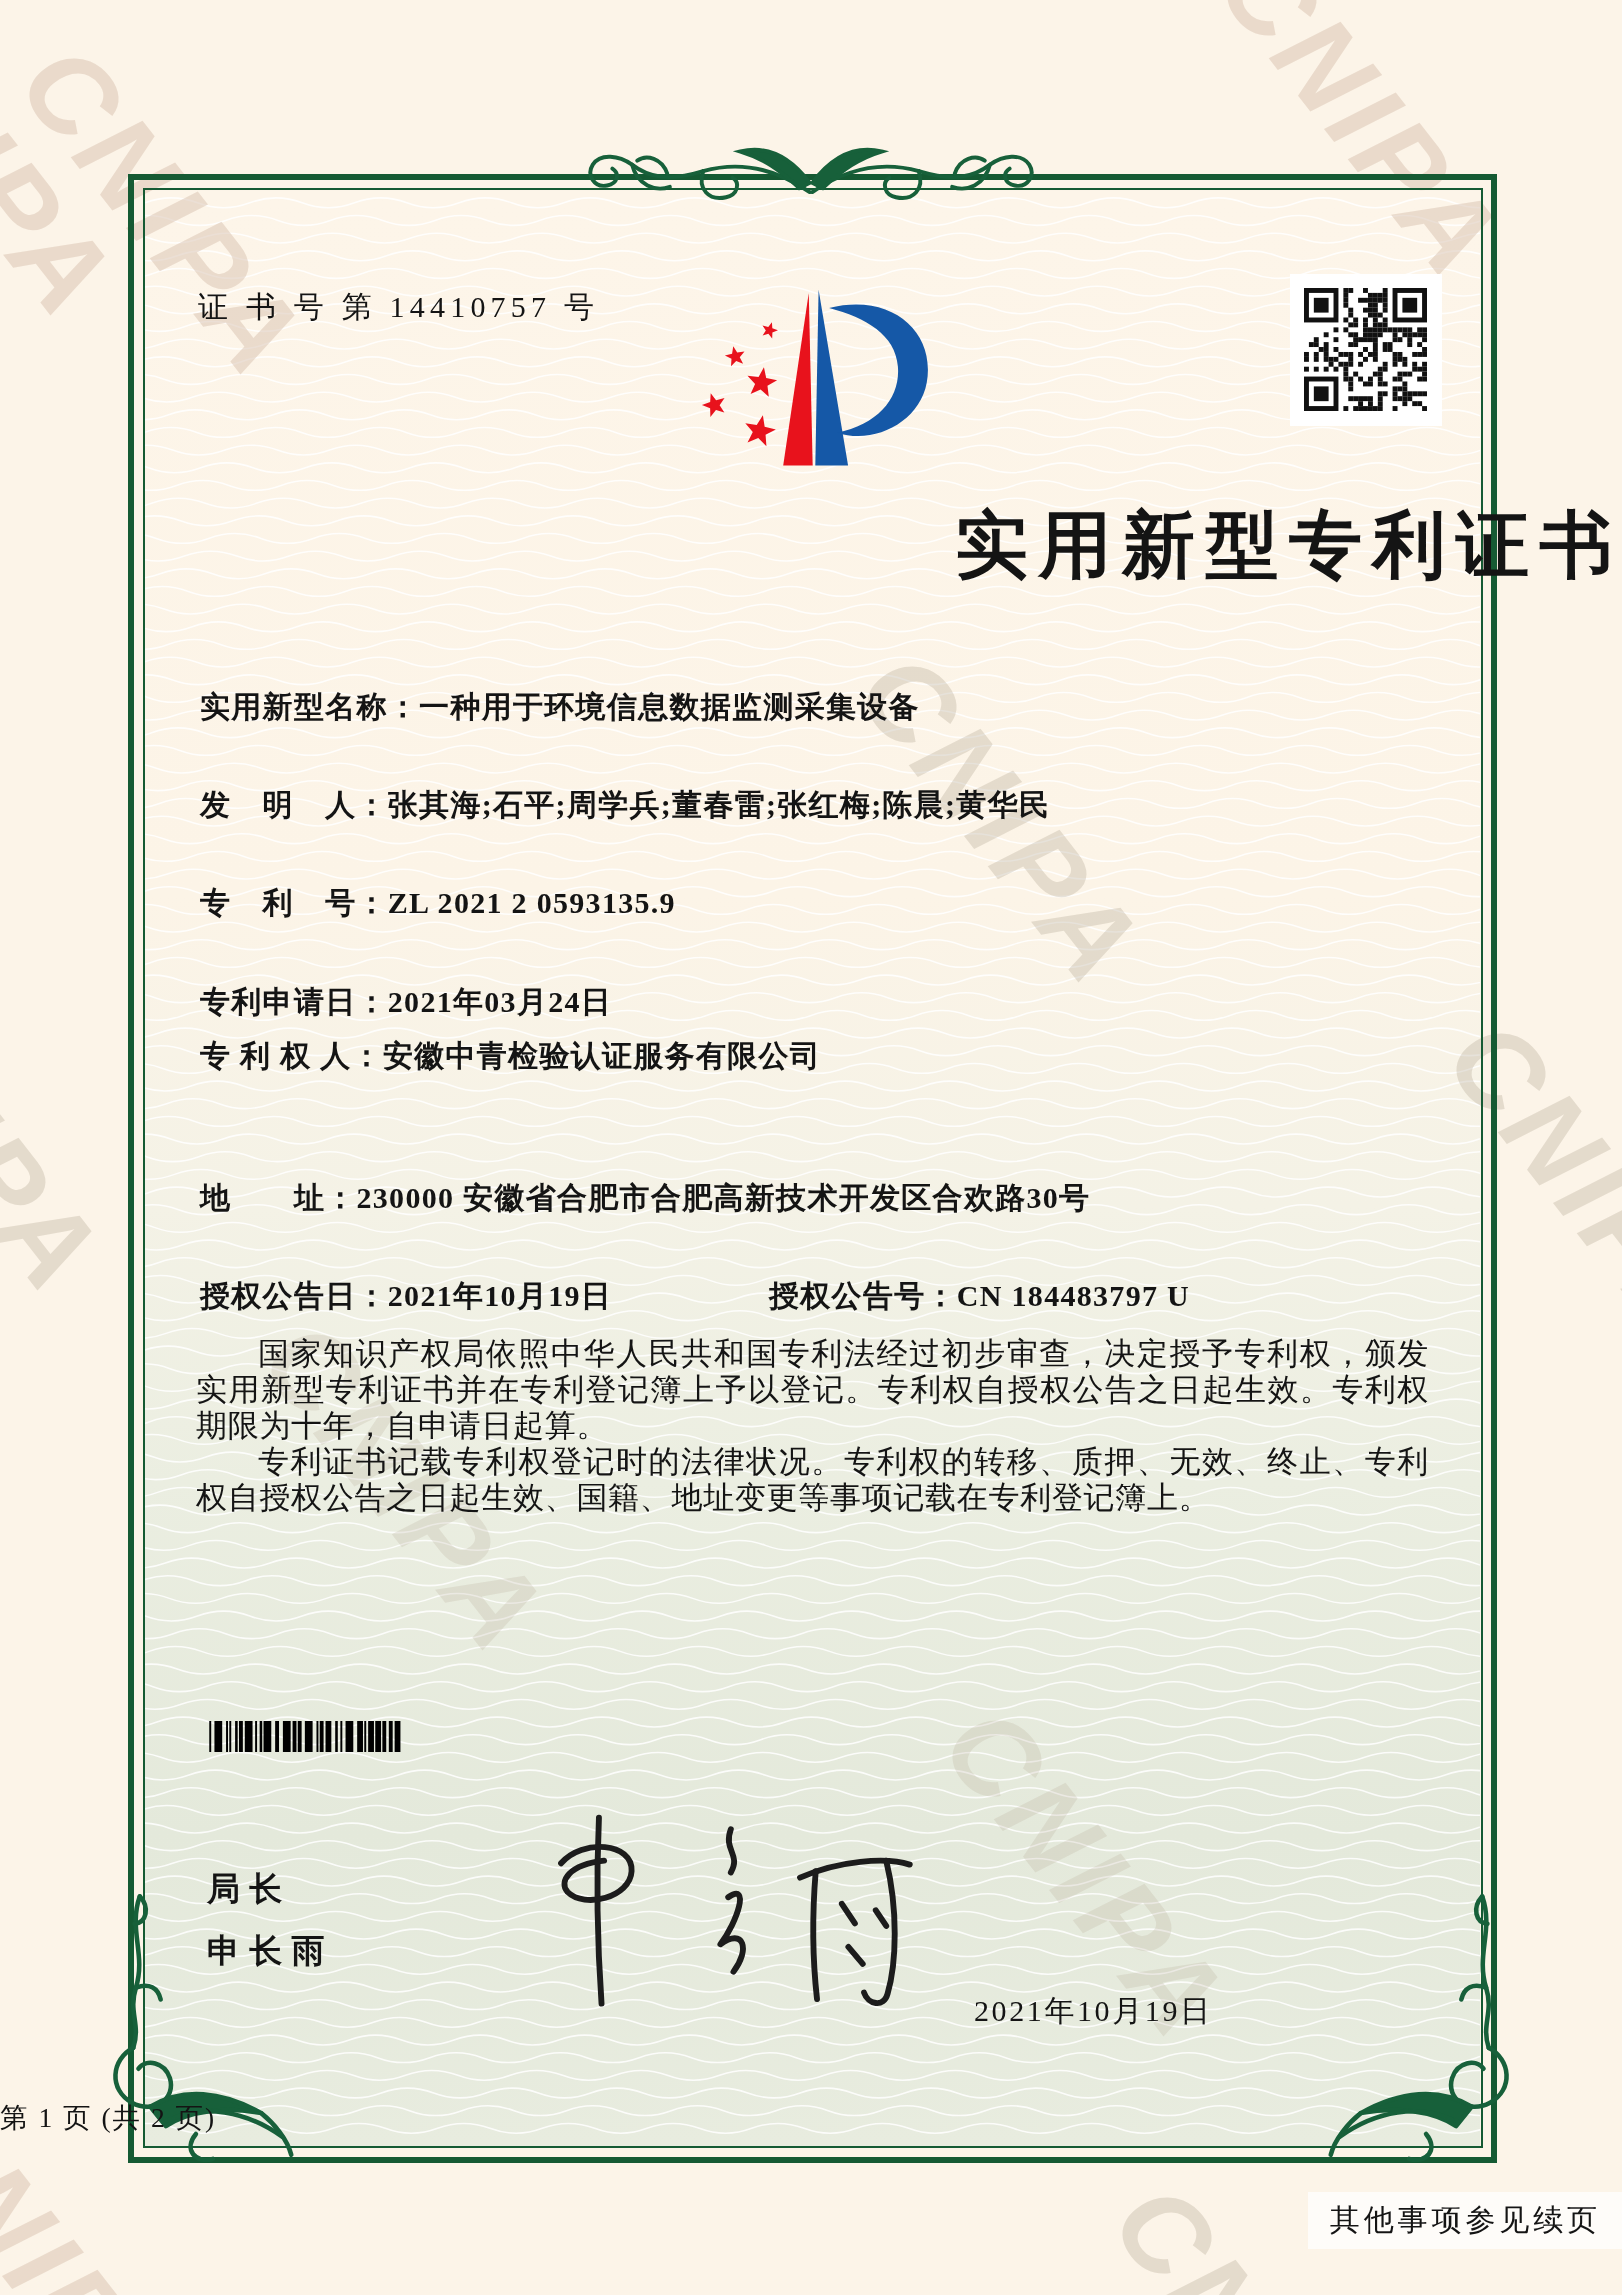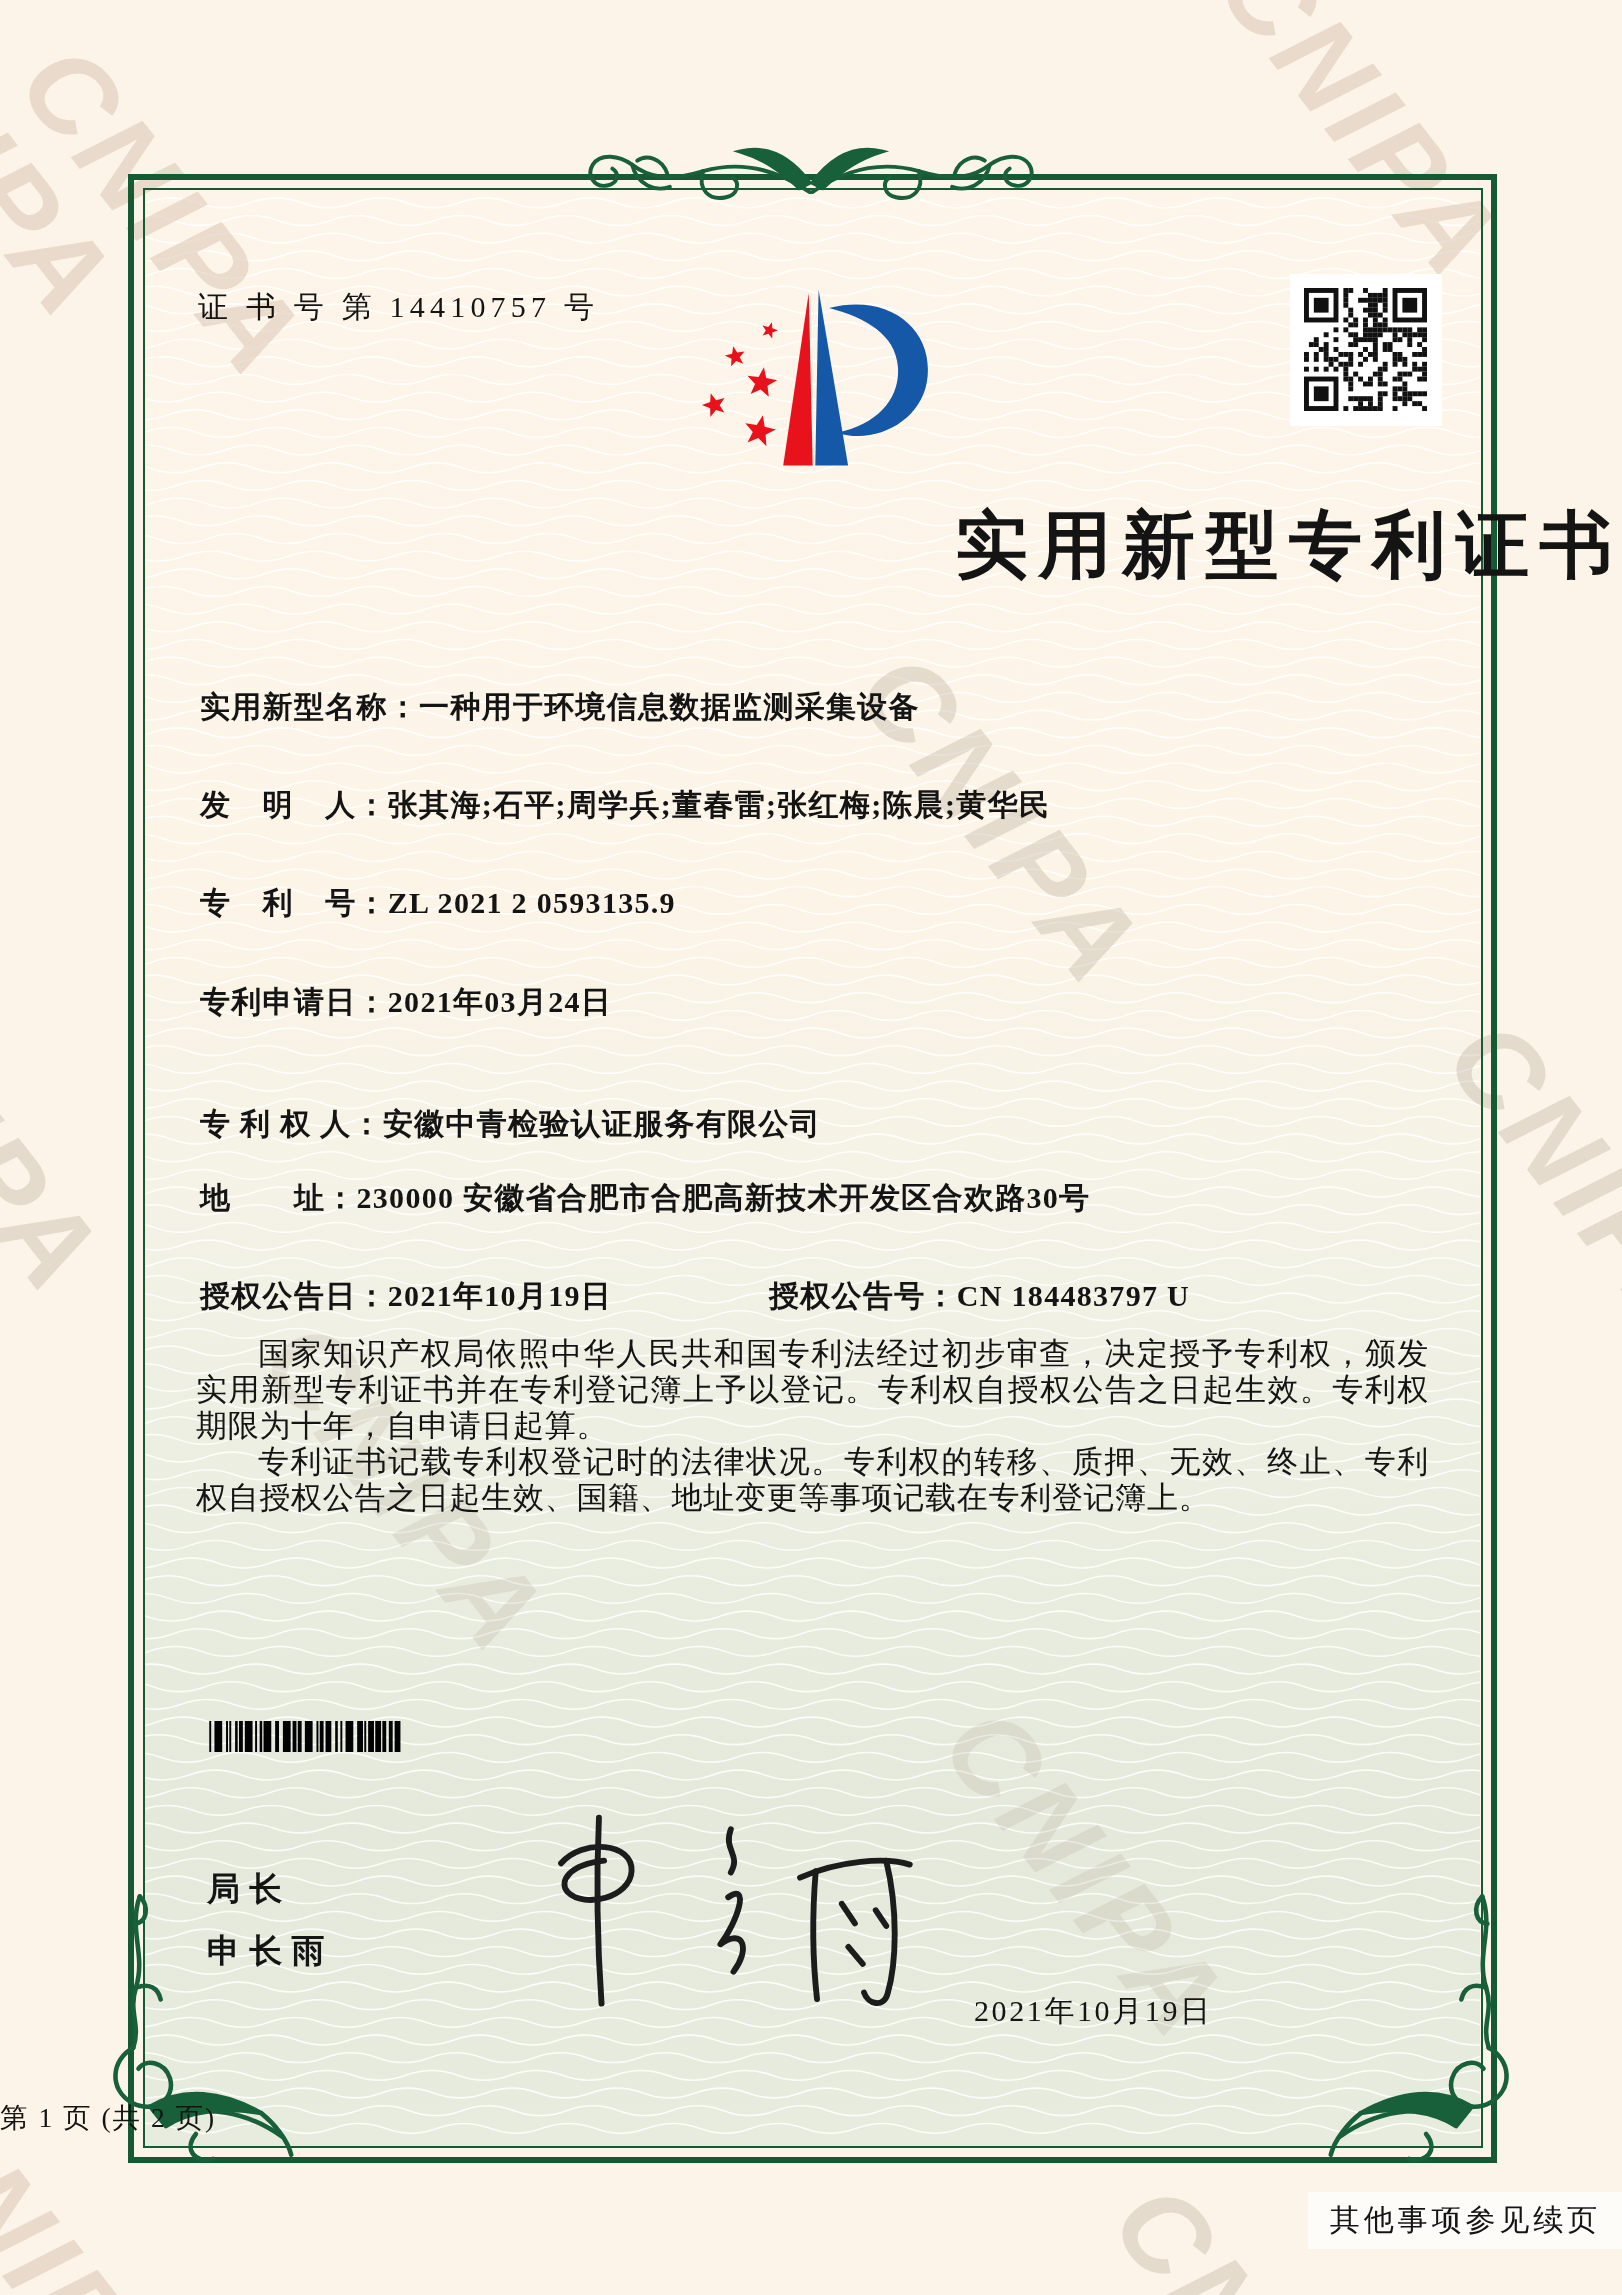--- a/index.html
+++ b/index.html
@@ -473,21 +473,21 @@
   </div>
   <div class="field-row" style="top:785px">
     <span>发　明　人：</span><span>张其海;石平;周学兵;董春雷;张红梅;陈晨;黄华民</span>
   </div>
   <div class="field-row" style="top:883px">
     <span>专　利　号：</span><span>ZL 2021 2 0593135.9</span>
   </div>
   <div class="field-row" style="top:982px">
     <span>专利申请日：</span><span>2021年03月24日</span>
   </div>
-  <div class="field-row" style="top:1104px">
+  <div class="field-row" style="top:1036px">
     <span>专 利 权 人：</span><span>安徽中青检验认证服务有限公司</span>
   </div>
   <div class="field-row" style="top:1178px">
     <span>地　　址：</span><span>230000 安徽省合肥市合肥高新技术开发区合欢路30号</span>
   </div>
   <div class="field-row" style="top:1276px">
     <span>授权公告日：</span><span>2021年10月19日</span>
     <span class="grant-part2">
       <span>授权公告号：</span><span>CN 184483797 U</span>
     </span>

